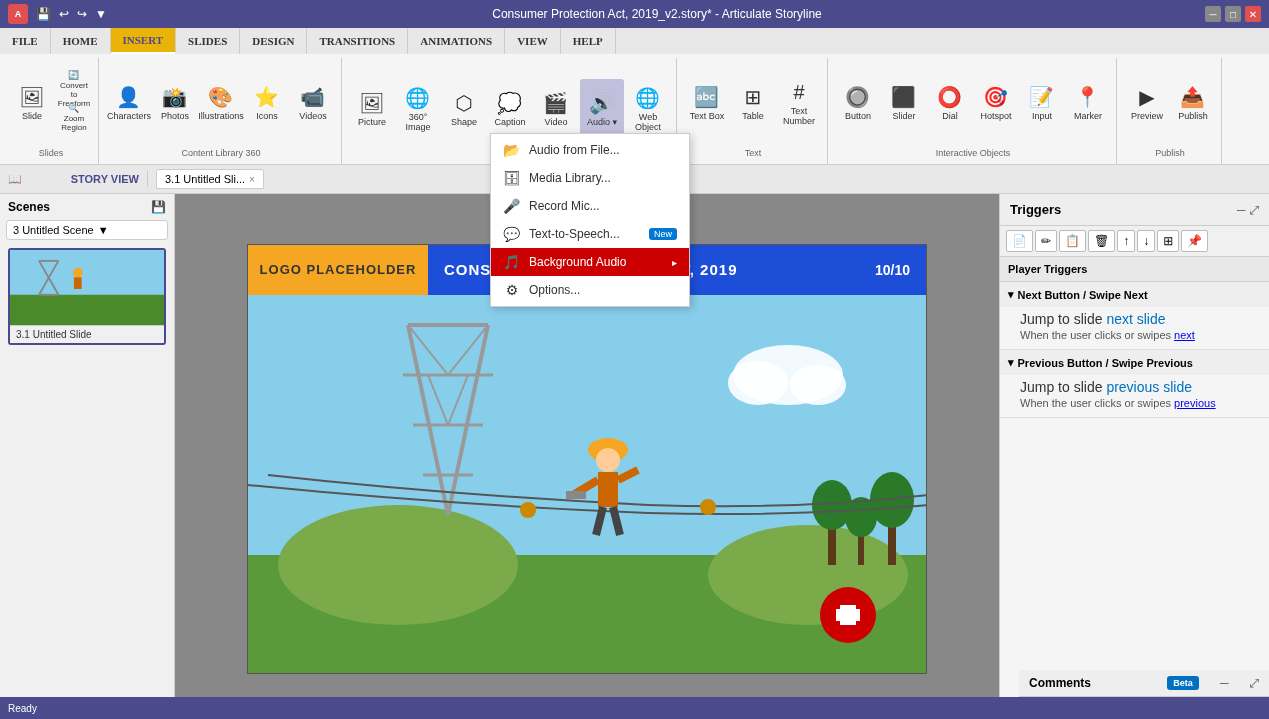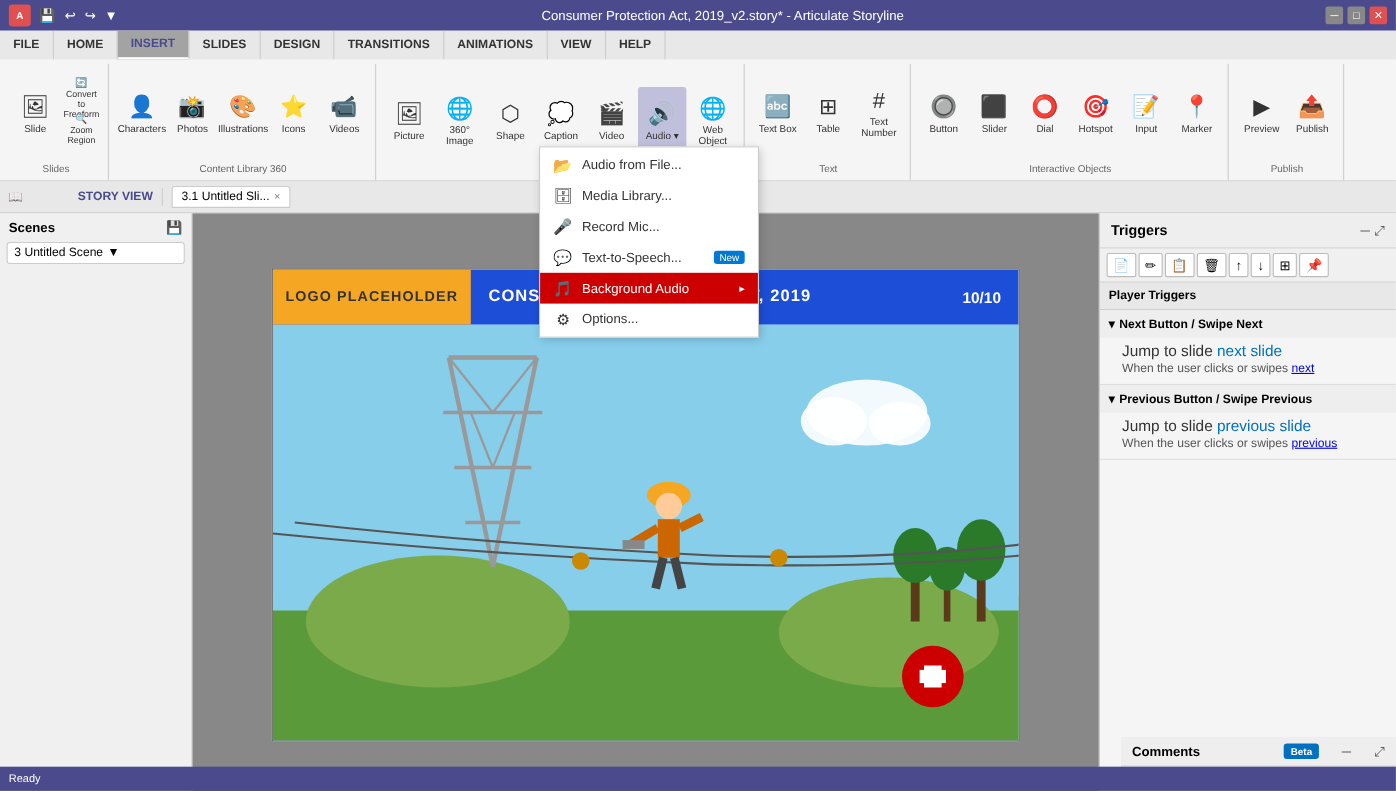--- a/index.html
+++ b/index.html
@@ -25,32 +25,33 @@
 
     
     #ribbon {
       background: #f5f5f5;
       border-bottom: 1px solid #ccc;
     }
     #ribbon-tabs {
       display: flex;
       background: #e8e8e8;
       height: 26px;
+      font-family: Liberation Serif, serif;
     }
     .ribbon-tab {
       padding: 4px 12px;
       font-size: 11px;
       font-weight: 600;
       cursor: pointer;
       display: flex;
       align-items: center;
       border-right: 1px solid #ccc;
       color: #333;
     }
-    .ribbon-tab.active { background: #a3a3a3; color: #4a4a8c; border-bottom: 2px solid white; }
+    .ribbon-tab.active { background: #eab308; color: #4a4a8c; border-bottom: 2px solid white; }
     #ribbon-content {
       display: flex;
       align-items: flex-end;
       padding: 4px 4px 0;
       gap: 2px;
       height: 110px;
       overflow: hidden;
     }
     .ribbon-group {
       display: flex;
@@ -600,20 +601,40 @@
 
   <div id="left-panel">
     <div id="scenes-header">
       <span>Scenes</span>
       <span>💾</span>
     </div>
     <div id="scenes-selector">
       <span>3 Untitled Scene</span>
       <span>▼</span>
     </div>
+    <div id="slide-thumb-area">
+      <div class="slide-thumb">
+        <div class="thumb-scene">
+          
+          <svg width="100%" height="75" viewBox="0 0 159 75">
+            <rect width="159" height="45" fill="#87CEEB"></rect>
+            <rect y="45" width="159" height="30" fill="#4a8a2a"></rect>
+
+            <line x1="30" y1="10" x2="50" y2="45" stroke="#888" stroke-width="2"></line>
+            <line x1="50" y1="10" x2="30" y2="45" stroke="#888" stroke-width="2"></line>
+            <line x1="30" y1="10" x2="50" y2="10" stroke="#888" stroke-width="2"></line>
+            <line x1="30" y1="45" x2="50" y2="45" stroke="#888" stroke-width="2"></line>
+
+            <circle cx="70" cy="22" r="5" fill="#f5a623"></circle>
+            <rect x="66" y="27" width="8" height="12" fill="#cc6600"></rect>
+          </svg>
+        </div>
+        <div class="slide-thumb-label">3.1 Untitled Slide</div>
+      </div>
+    </div>
   </div>
 
   <div id="canvas-area">
     <div id="slide-canvas">
 
       <div class="slide-header">
         <div class="slide-logo-box">LOGO PLACEHOLDER</div>
         <div class="slide-title-text">CONSUMER PROTECTION ACT, 2019</div>
         <div class="slide-page-num">10/10</div>
       </div>

